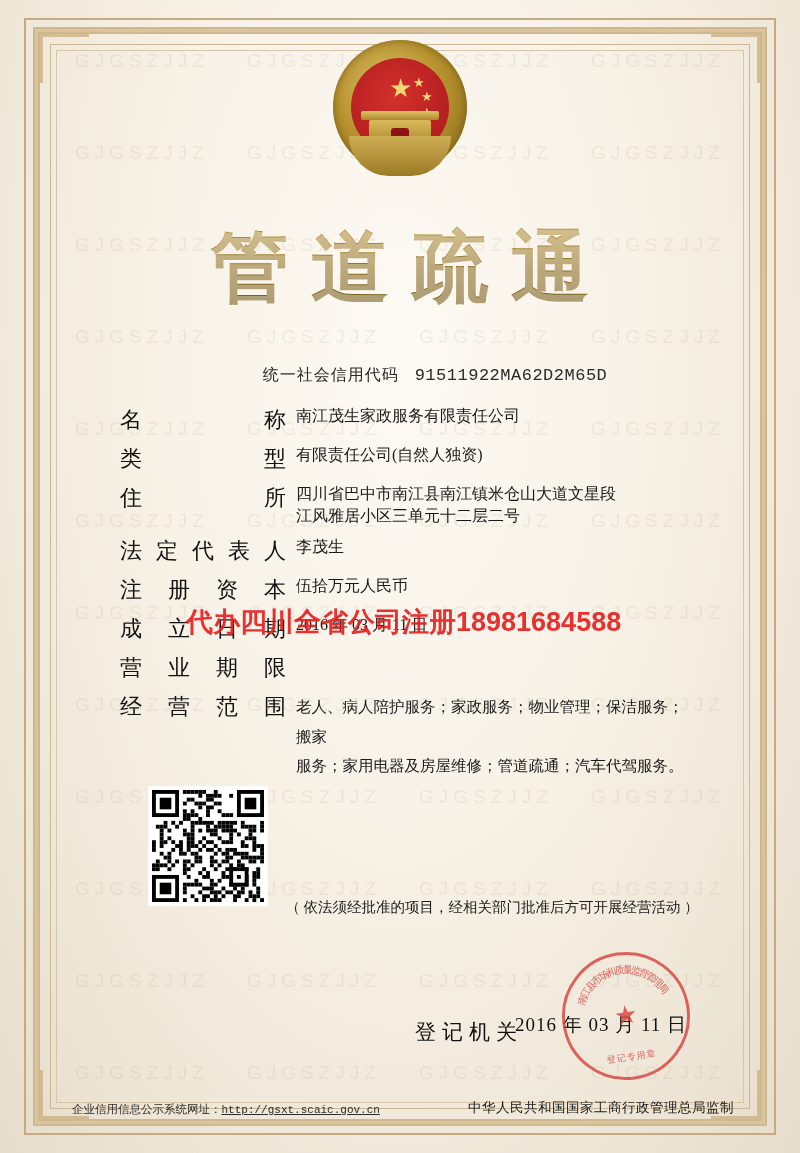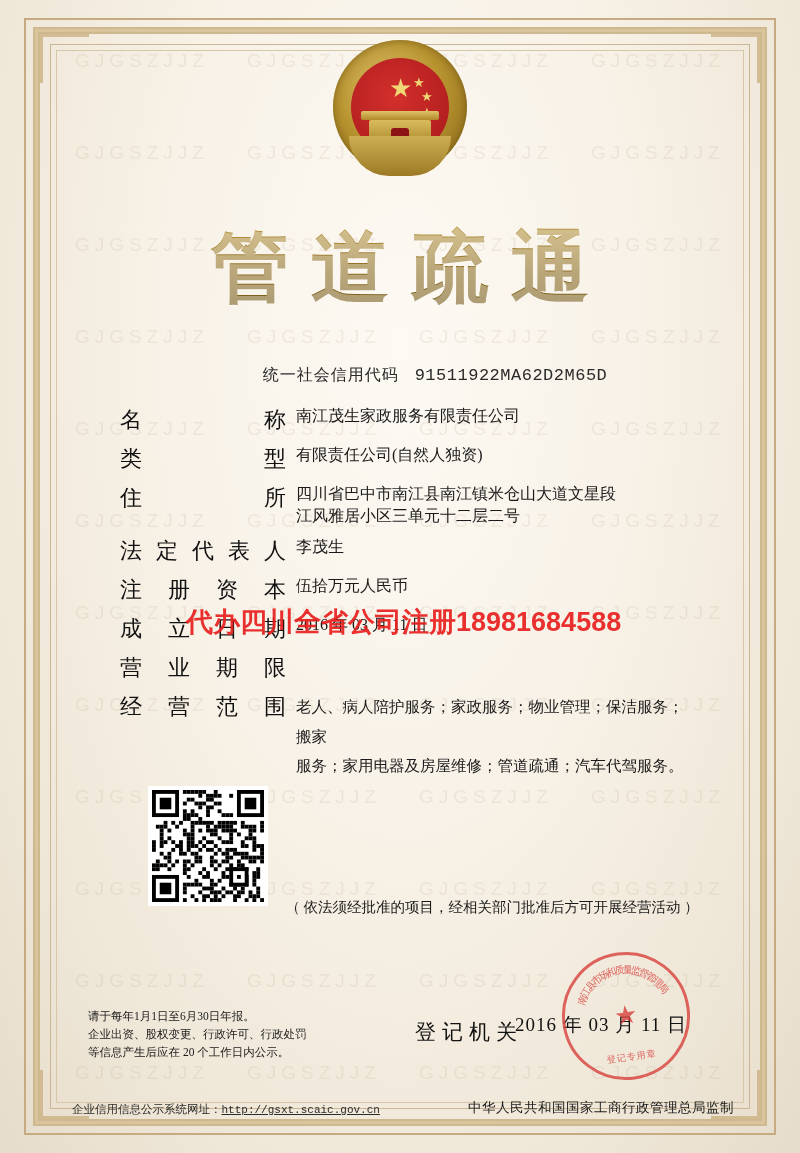--- a/index.html
+++ b/index.html
@@ -872,24 +872,19 @@
         <span style="transform: translate(16.2348px, -43.0399px) rotate(20.6667deg) translate(-50%, -50%);">监</span>
         <span style="transform: translate(23.6918px, -39.4297px) rotate(31deg) translate(-50%, -50%);">督</span>
         <span style="transform: translate(30.3802px, -34.5405px) rotate(41.3333deg) translate(-50%, -50%);">管</span>
         <span style="transform: translate(36.0831px, -28.5308px) rotate(51.6667deg) translate(-50%, -50%);">理</span>
         <span style="transform: translate(40.6156px, -21.5957px) rotate(62deg) translate(-50%, -50%);">局</span>
       </div>
     <div class="seal-star">★</div>
     <div class="seal-bottom">登记专用章</div>
   </div>
 
-  <div class="notes" id="notes">
-      <div>请于每年1月1日至6月30日年报。</div>
-      <div>企业出资、股权变更、行政许可、行政处罚</div>
-      <div>等信息产生后应在 20 个工作日内公示。</div>
-    </div>
 
   <div class="footer-left">
     <span>企业信用信息公示系统网址：</span><span class="url">http://gsxt.scaic.gov.cn</span>
   </div>
   <div class="footer-right">中华人民共和国国家工商行政管理总局监制</div>
 
 </div>
 
 </body></html>

